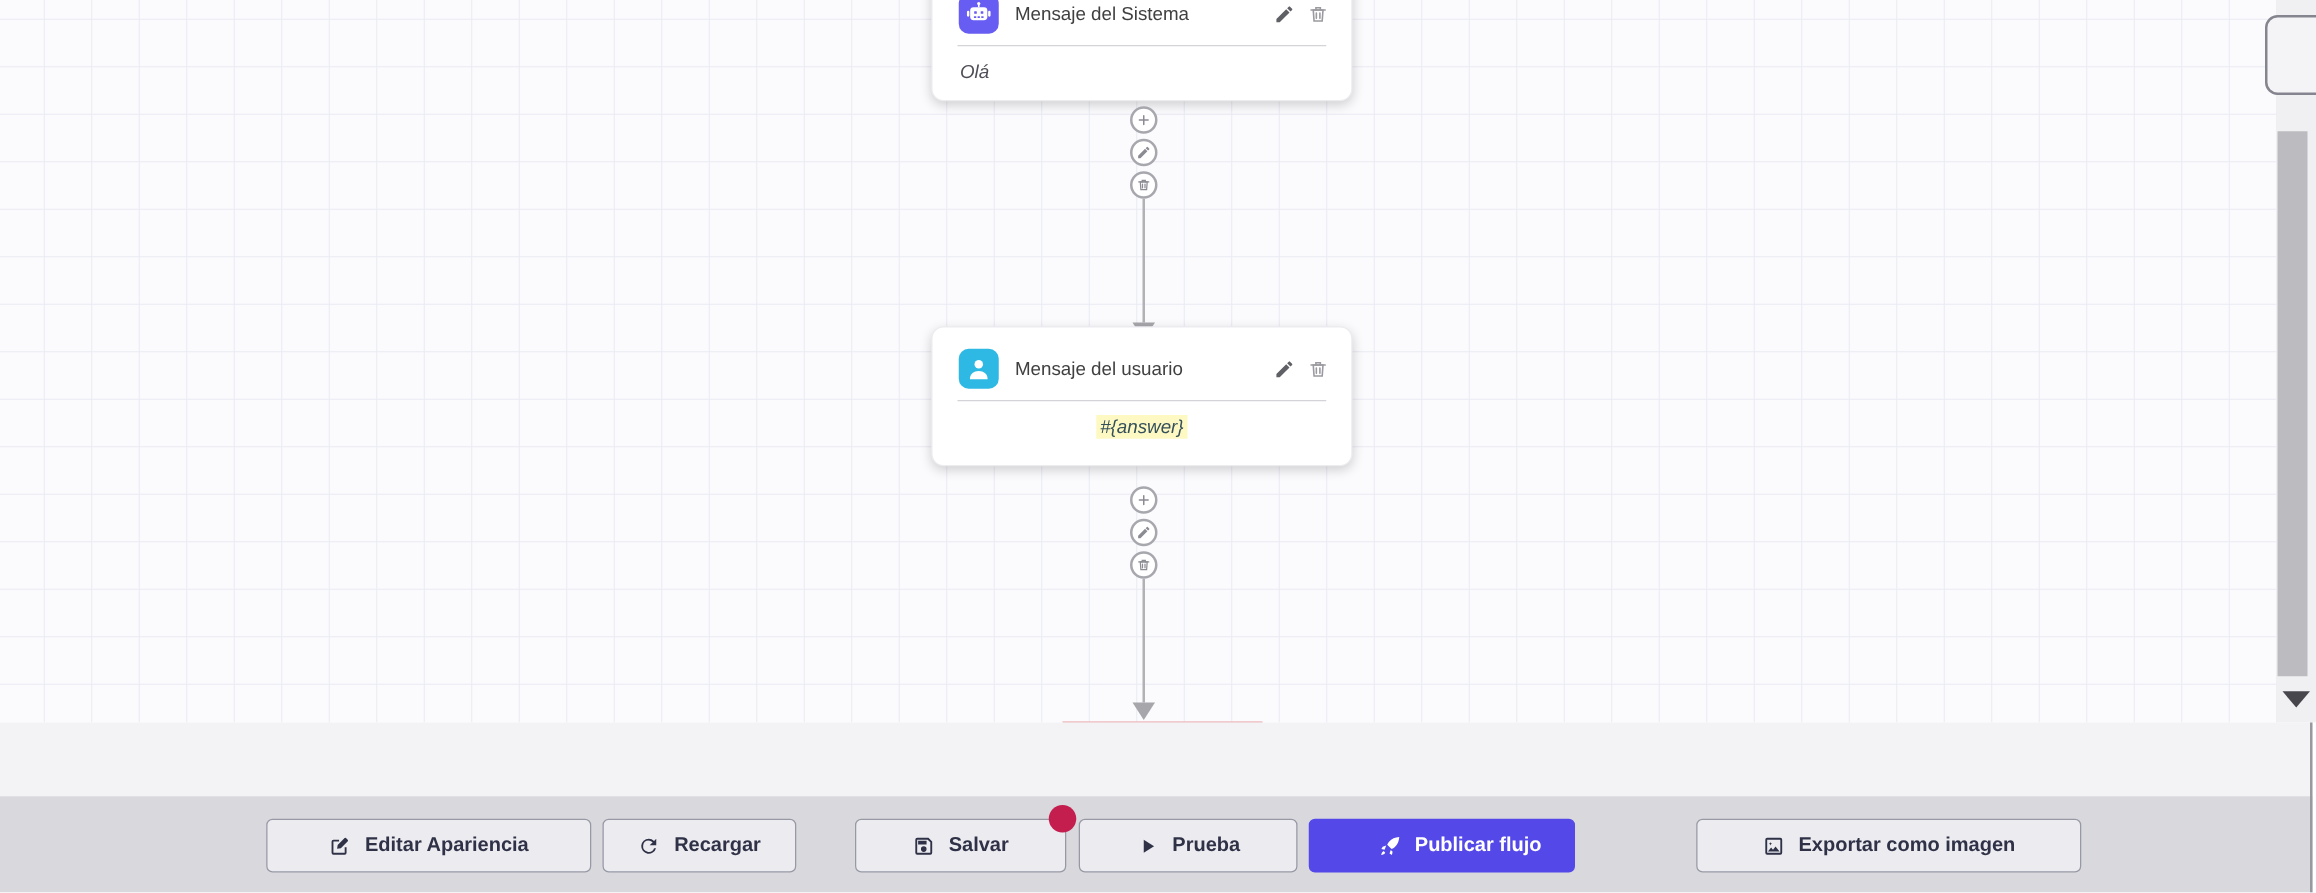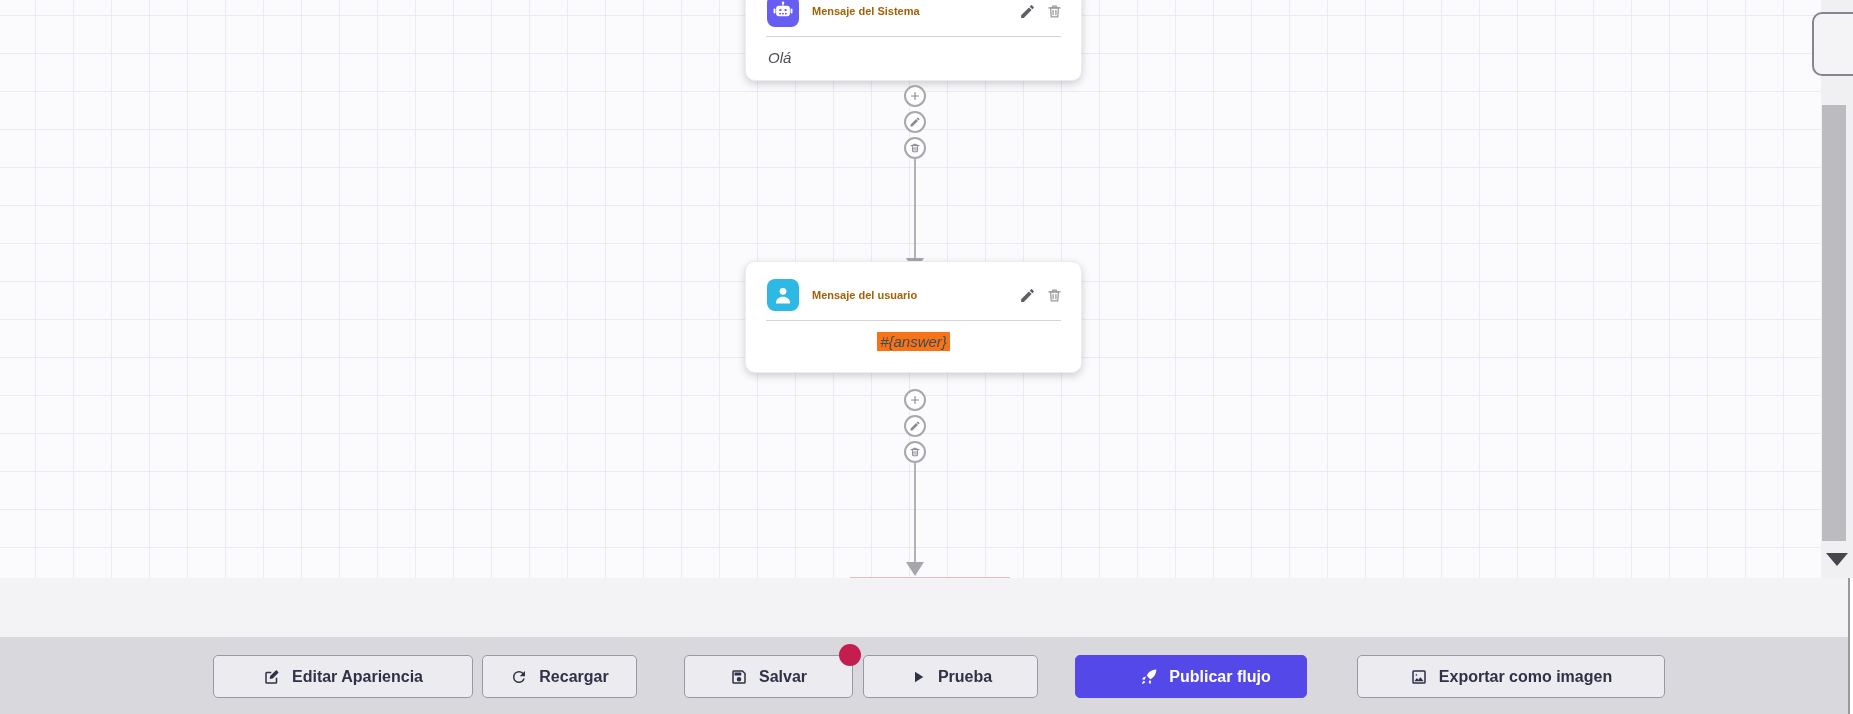--- a/index.html
+++ b/index.html
@@ -38,33 +38,33 @@
   #node-user .node-header { padding-top: 17px; }
   .node-icon {
     width: 32px; height: 32px; border-radius: 8px;
     display: flex; align-items: center; justify-content: center;
     flex: 0 0 auto;
   }
   .node-icon svg { width: 22px; height: 22px; }
   .icon-system-bg { background: #685df2; }
   .icon-user-bg   { background: #2eb9e4; }
   .node-title {
-    flex: 1; font-size: 11px; font-weight: bold; color: #a16207;
+    flex: 1; font-size: 15px; font-weight: normal; color: #404040;
     white-space: nowrap; overflow: hidden;
   }
   .node-actions { display: flex; align-items: center; gap: 10px; }
   .action-edit  { color: #5f5f66; }
   .action-trash { color: #9a9aa0; }
   .node-actions svg { width: 17px; height: 17px; display: block; cursor: pointer; }
   .node-divider { border-top: 1px solid #d4d4d8; margin: 0 20px; }
   .node-body {
     padding: 12px 22px; font-size: 15px; color: #4e4e57; font-style: italic;
   }
   .node-body.centered { text-align: center; font-style: italic; color: #35505a; }
-  .var-highlight { background: #f97316; padding: 1px 3px; }
+  .var-highlight { background: #fef9c3; padding: 1px 3px; }
   
   .connector {
     position: absolute; left: 904px; width: 22px;
     display: flex; flex-direction: column; align-items: center; gap: 4px;
   }
   #connector-1 { top: 85px; }
   #connector-2 { top: 389px; }
   .cbtn {
     width: 22px; height: 22px; box-sizing: border-box;
     border: 2px solid #a7a7ae; border-radius: 50%;
@@ -131,21 +131,21 @@
     color: #2f3247; font-weight: bold; font-size: 16px;
     cursor: pointer;
     text-align: right;
   }
   .tb-btn svg { width: 18px; height: 18px; display: block; flex: 0 0 auto; }
   .tb-btn.primary { background: #5449e8; border-color: #5449e8; color: #ffffff; }
   #btn-editar   { left: 213px;  width: 260px; }
   #btn-recargar { left: 482px;  width: 155px; }
   #btn-salvar   { left: 684px;  width: 169px; }
   #btn-prueba   { left: 863px;  width: 175px; }
-  #btn-publicar { left: 1075px; width: 232px; padding-left: 35px; }
+  #btn-publicar { left: 1047px; width: 213px; padding-left: 35px; }
   #btn-exportar { left: 1357px; width: 308px; }
   .badge {
     position: absolute; right: -9px; top: -12px; width: 22px; height: 22px;
     border-radius: 50%; background: #c41e4f;
   }
 </style>
 </head>
 <body>
 
 <div id="canvas">

